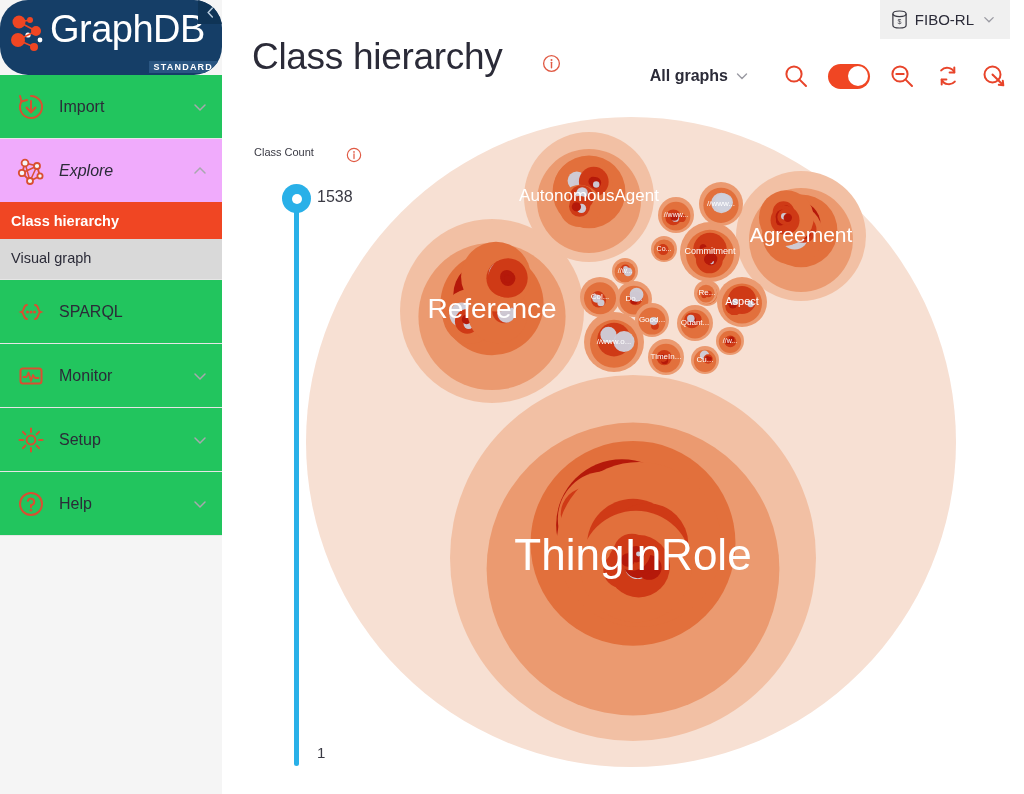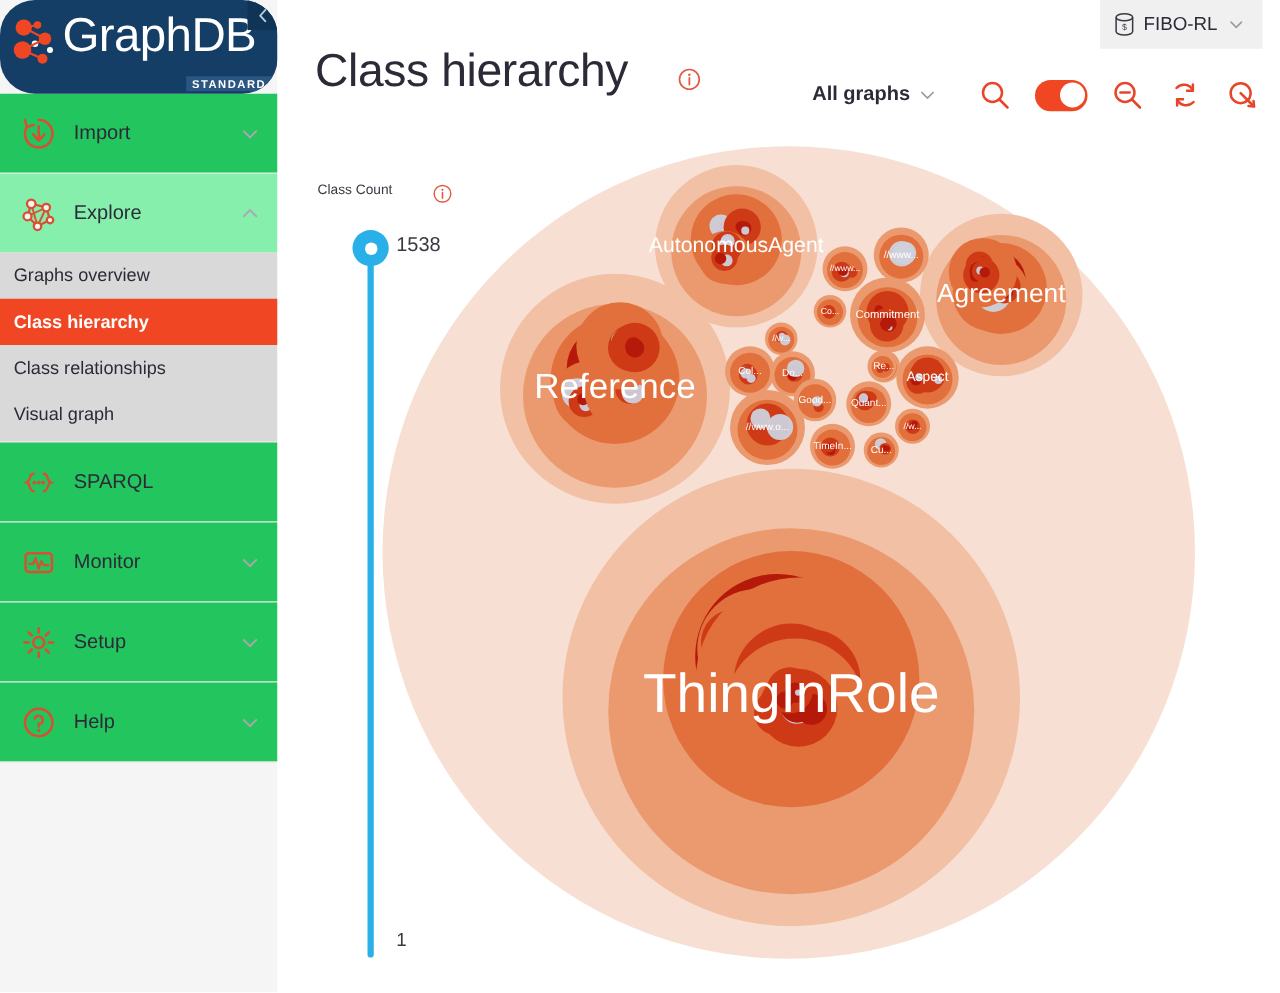--- a/index.html
+++ b/index.html
@@ -45,21 +45,21 @@
     cursor: pointer;
   }
 
   .menu-group { border-bottom: 1px solid #e6e6e6; }
   .menu-top {
     display: flex; align-items: center;
     height: 63px; padding: 0 14px;
     cursor: pointer;
     background: #22c55e;
   }
-  .menu-group.open > .menu-top { background: #86efac; }
+  .menu-group.open > .menu-top { background: #f0abfc; font-style: italic; }
   .menu-ico {
     width: 34px; height: 34px; flex: 0 0 34px;
     display: flex; align-items: center; justify-content: center;
   }
   .menu-label {
     flex: 1; margin-left: 11px;
     font-size: 16px; color: #2b2b38; font-weight: 400;
   }
   .chev { width: 16px; height: 16px; flex: 0 0 16px; color: #a8a8ae; }
 
@@ -230,23 +230,21 @@
             <circle cx="14" cy="25" r="3" fill="#f5f5f5" stroke="#d94f31" stroke-width="1.8"></circle>
             <circle cx="6" cy="17" r="3.2" fill="#f5f5f5" stroke="#d94f31" stroke-width="1.8"></circle>
           </svg>
         </span>
         <span class="menu-label">Explore</span>
         <svg class="chev" viewBox="0 0 16 16">
           <path d="M3 10 L8 5 L13 10" stroke="currentColor" stroke-width="1.5" fill="none" stroke-linecap="round"></path>
         </svg>
       </div>
       <div class="submenu">
-        <div class="sub-item">Graphs overview</div>
         <div class="sub-item active">Class hierarchy</div>
-        <div class="sub-item">Class relationships</div>
         <div class="sub-item">Visual graph</div>
       </div>
     </div>
 
     <div class="menu-group">
       <div class="menu-top">
         <span class="menu-ico">
           <svg width="30" height="30" viewBox="0 0 30 30">
             <path d="M11 8 C7 8 8.5 14 5.5 15 C8.5 16 7 22 11 22" stroke="#d94f31" stroke-width="1.9" fill="none" stroke-linecap="round"></path>
             <path d="M19 8 C23 8 21.5 14 24.5 15 C21.5 16 23 22 19 22" stroke="#d94f31" stroke-width="1.9" fill="none" stroke-linecap="round"></path>

